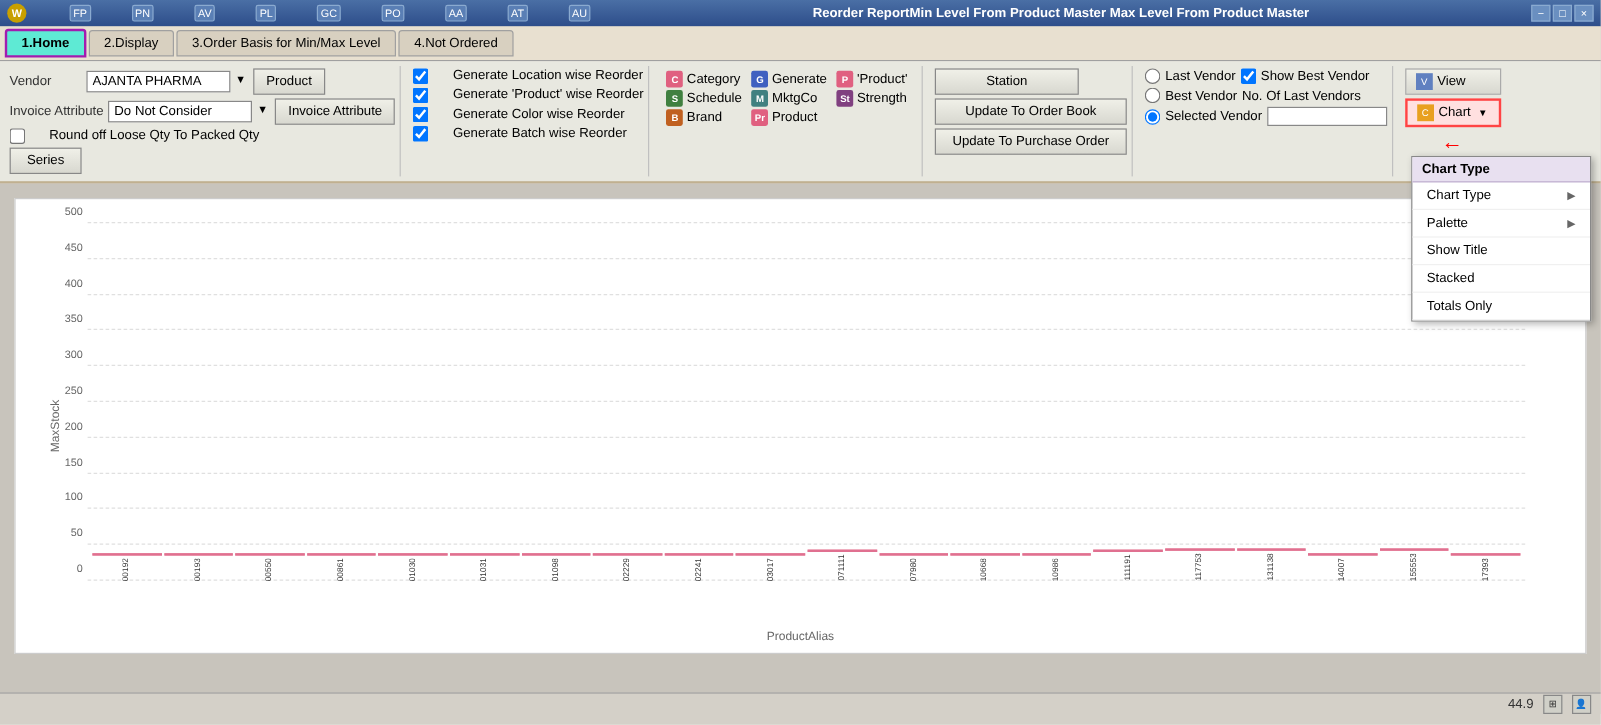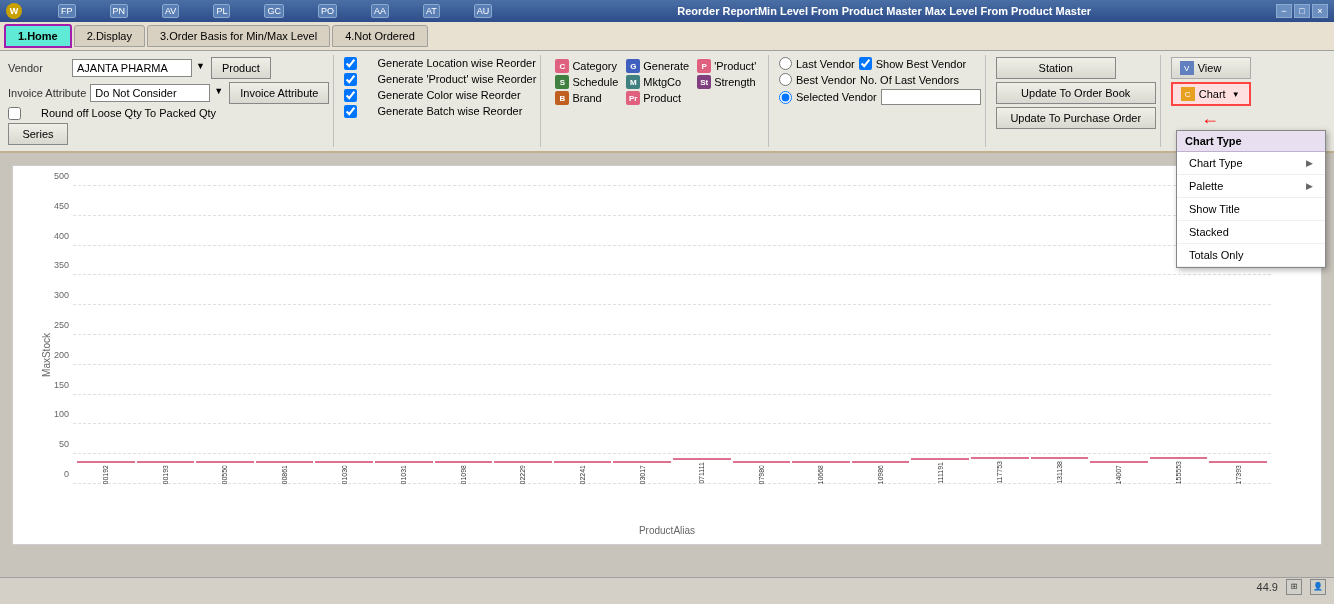--- a/index.html
+++ b/index.html
@@ -377,42 +377,42 @@
           <span>Brand</span>
         </div>
         <div class="cat-item">
           <div class="cat-icon pink">Pr</div>
           <span>Product</span>
         </div>
       </div>
   </div>
 
   <div class="toolbar-section">
+    <button class="btn" style="width:120px;">Station</button>
+    <button class="btn" style="width:160px;">Update To Order Book</button>
+    <button class="btn" style="width:160px;">Update To Purchase Order</button>
+  </div>
+
+  <div class="toolbar-section">
     <div class="radio-row">
       <input type="radio" name="vendor_select" style="">
       <span>Last Vendor</span>
       <input type="checkbox" checked="" style="">
       <span>Show Best Vendor</span>
     </div>
     <div class="radio-row">
       <input type="radio" name="vendor_select" style="">
       <span>Best Vendor</span>
       <span>No. Of Last Vendors</span>
     </div>
     <div class="radio-row">
       <input type="radio" name="vendor_select" checked="" style="">
       <span>Selected Vendor</span>
       <input class="field-input" style="width: 40px; height: 16px;">
     </div>
-  </div>
-
-  <div class="toolbar-section">
-    <button class="btn" style="width:120px;">Station</button>
-    <button class="btn" style="width:160px;">Update To Order Book</button>
-    <button class="btn" style="width:160px;">Update To Purchase Order</button>
   </div>
 
   <div class="toolbar-section" style="position:relative;">
     <div class="view-btn">
       <div style="width:14px;height:14px;background:#6080c0;display:flex;align-items:center;justify-content:center;font-size:8px;color:white;">V</div>
       <span>View</span>
     </div>
     <div class="chart-btn">
       <div style="width:14px;height:14px;background:#e8a020;display:flex;align-items:center;justify-content:center;font-size:8px;color:white;">C</div>
       <span>Chart</span>

